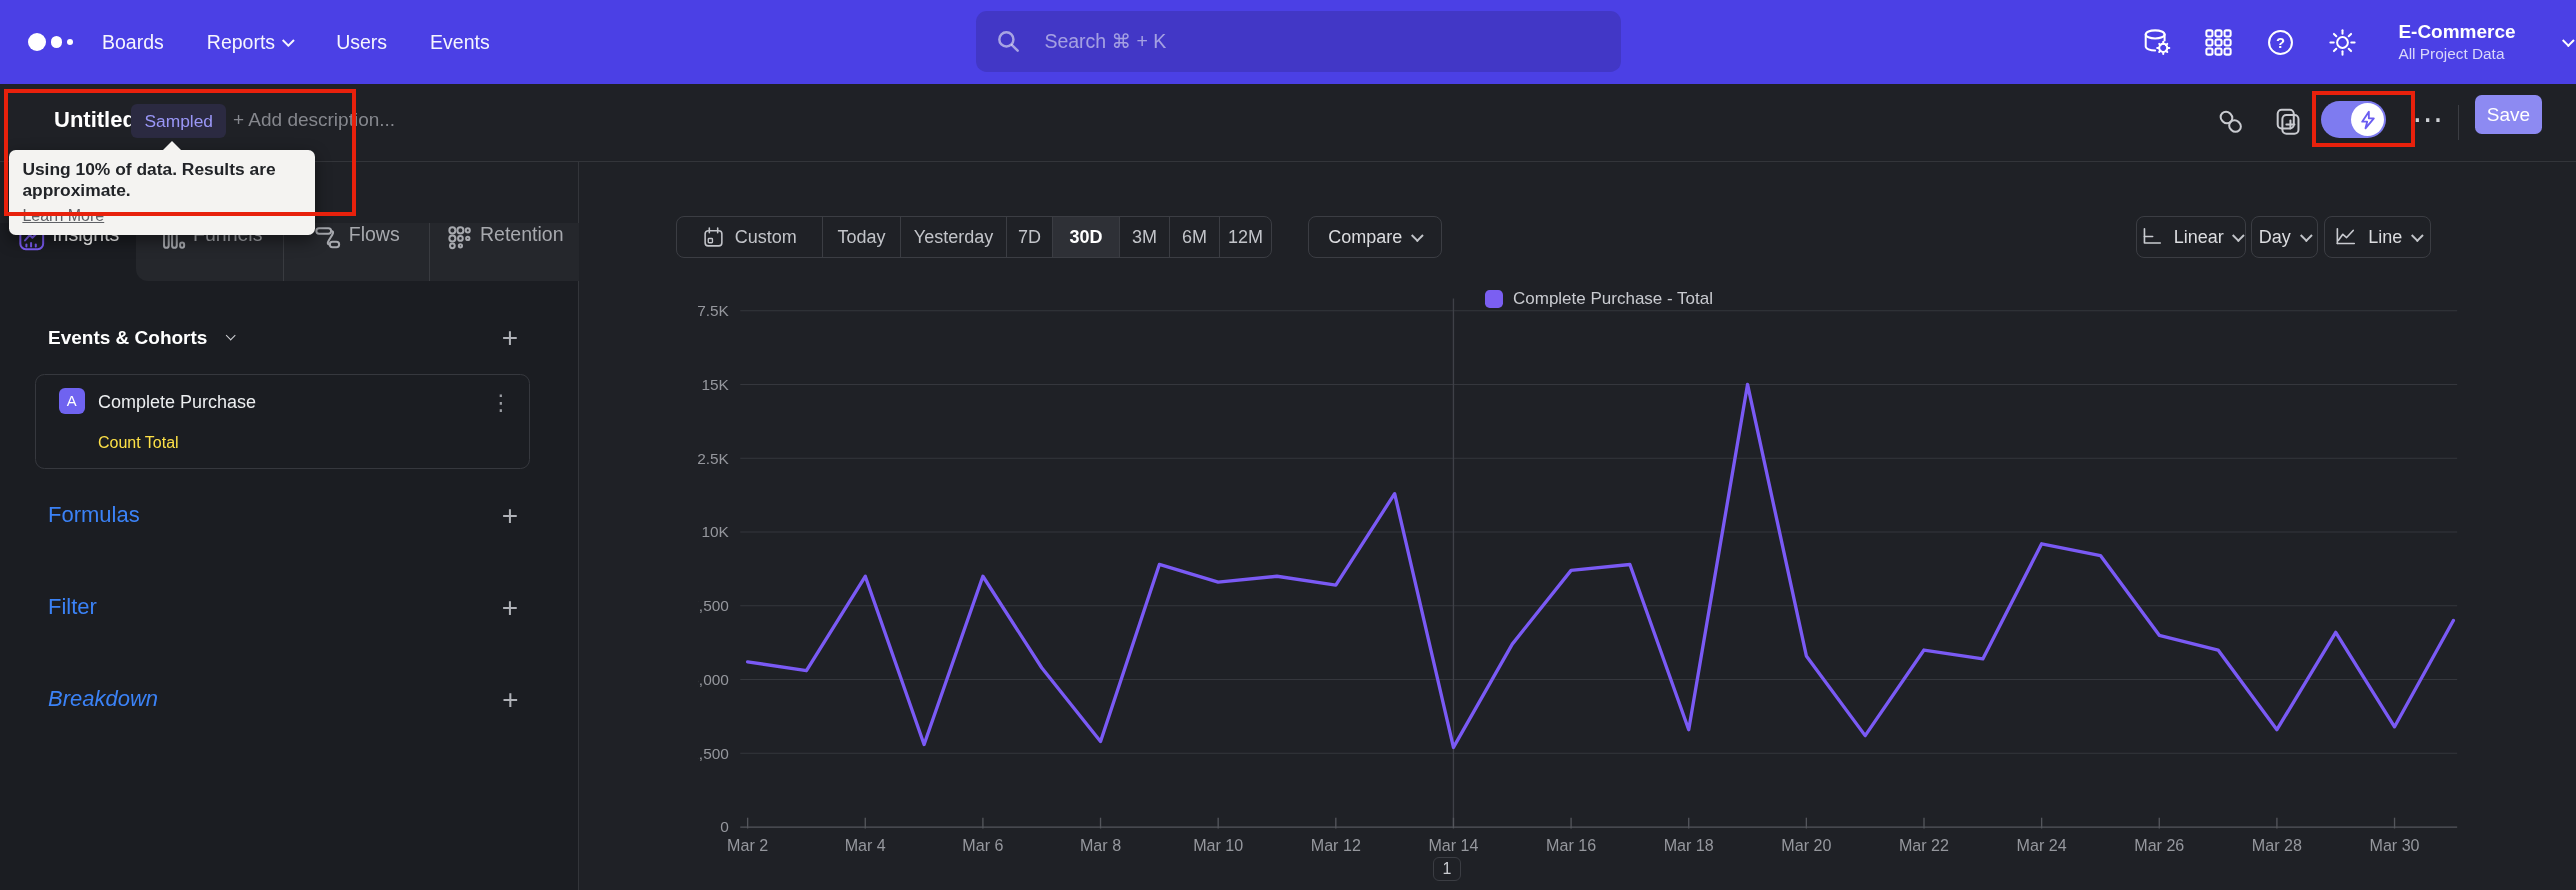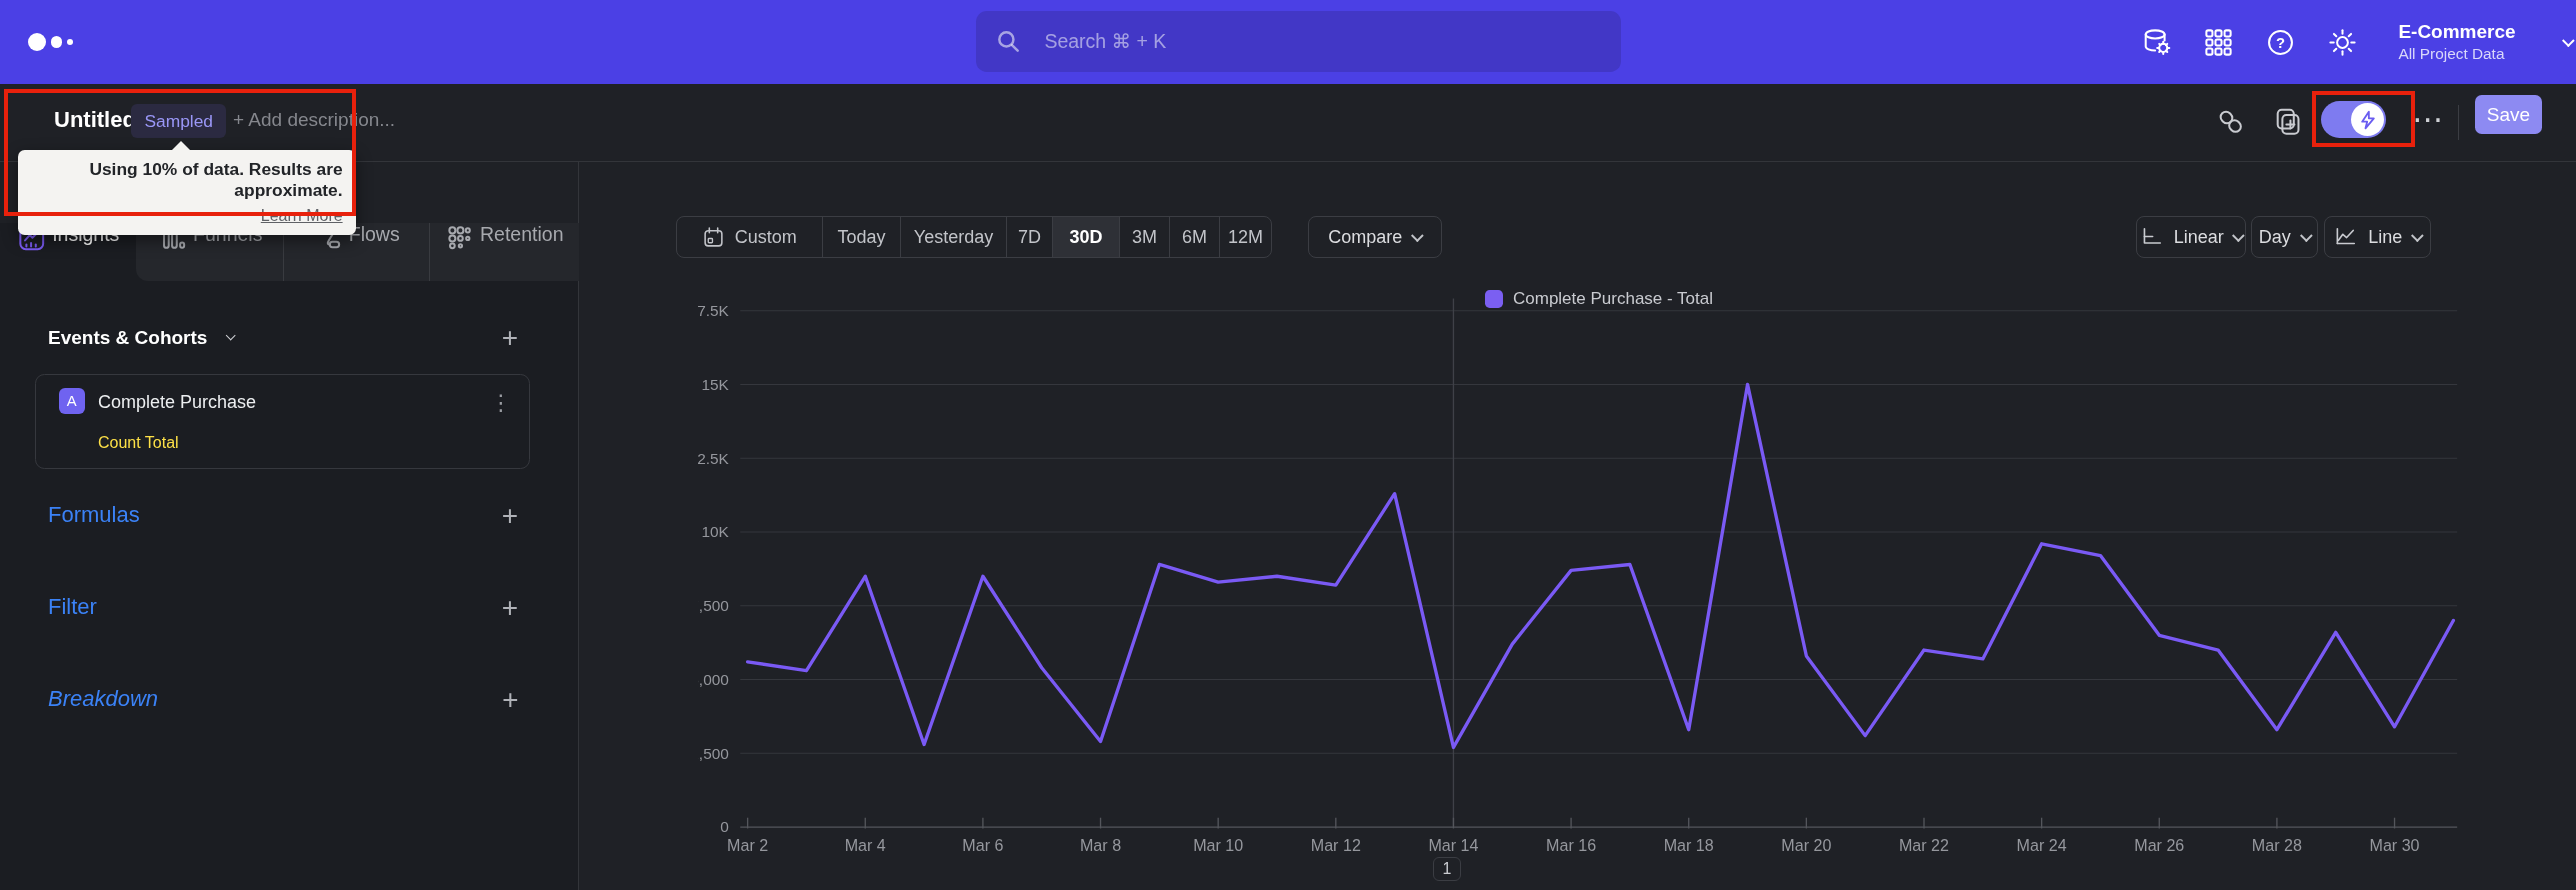--- a/index.html
+++ b/index.html
@@ -36,21 +36,21 @@
   .toggle { position:absolute; left:2321px; top:101px; width:65px; height:37px; background:#7e7bf0; border-radius:19px; cursor:pointer; }
   .toggle .knob { position:absolute; right:2px; top:2px; width:33px; height:33px; background:#fff; border-radius:50%; display:flex; align-items:center; justify-content:center; }
   .dots-menu { position:absolute; left:2412px; top:101px; color:#cfd1d5; font-size:31px; letter-spacing:1.3px; cursor:pointer; }
   .vdivider { position:absolute; left:2458px; top:105px; width:1.3px; height:35px; background:#3b3d43; }
   .save-btn { position:absolute; left:2475px; top:95px; width:67px; height:39px; background:#8d8af2; color:#fff; font-size:19px; font-weight:500; border:none; border-radius:6.7px; cursor:pointer; }
 
   .redbox { position:absolute; border:4.7px solid #e8210c; z-index:30; pointer-events:none; }
   .redbox1 { left:4px; top:89px; width:352px; height:127px; }
   .redbox2 { left:2312px; top:91px; width:103px; height:56px; }
 
-  .tooltip { position:absolute; left:18px; top:150px; width:338px; background:#f4f3f1; border-radius:6.7px; padding:9.4px 13.4px 10.7px 13.4px; z-index:25; box-shadow:0 5.4px 16px rgba(0,0,0,.45);text-align:right; }
+  .tooltip { position:absolute; left:9px; top:150px; width:306px; background:#f4f3f1; border-radius:6.7px; padding:9.4px 13.4px 10.7px 13.4px; z-index:25; box-shadow:0 5.4px 16px rgba(0,0,0,.45); }
   .tooltip:before { content:""; position:absolute; left:153px; top:-9.4px; border-left:10.7px solid transparent; border-right:10.7px solid transparent; border-bottom:10.7px solid #f4f3f1; }
   .tt-text { color:#222428; font-size:17.4px; font-weight:700; }
   .tt-link { display:inline-block; margin-top:5.4px; color:#5f6166; font-size:16px; text-decoration:underline; cursor:pointer; }
 
   
   .sidebar { position:absolute; left:0; top:223px; width:578px; height:667px; background:#1b1d22; }
   .side-vline { position:absolute; left:578px; top:162px; width:1.3px; height:729px; background:#33353a; }
   .tabs { position:absolute; left:0; top:223px; width:578px; height:58px; }
   .tab { position:absolute; top:0; height:58px; display:flex; justify-content:center; gap:6px; cursor:pointer; }
   .tab-label { font-size:19.5px; color:#a7a9ae; }
@@ -96,20 +96,35 @@
 <body>
 
 <div id="app">
 
   <div class="navbar">
     <div class="logo">
       <i class="d1"></i>
         <i class="d2"></i>
         <i class="d3"></i>
     </div>
+    <div class="nav-items" id="nav-items">
+        <div class="nav-item">
+          <span>Boards</span>
+        </div>
+        <div class="nav-item">
+          <span>Reports</span>
+          <span class="chev"></span>
+        </div>
+        <div class="nav-item">
+          <span>Users</span>
+        </div>
+        <div class="nav-item">
+          <span>Events</span>
+        </div>
+      </div>
     <div class="search">
       <svg class="nav-ic" viewBox="0 0 44 44">
         <circle cx="19" cy="19" r="10" fill="none" stroke="rgba(230,230,245,.62)" stroke-width="3.5"></circle>
         <line x1="27" y1="27" x2="35" y2="35" stroke="rgba(230,230,245,.62)" stroke-width="3.5" stroke-linecap="round"></line>
       </svg>
       <span class="search-ph">Search  ⌘ + K</span>
     </div>
     <div class="nav-right">
       <svg class="nav-ic" viewBox="0 0 46 46">
         <ellipse cx="21" cy="11" rx="14" ry="6" class="icon-stroke"></ellipse>

